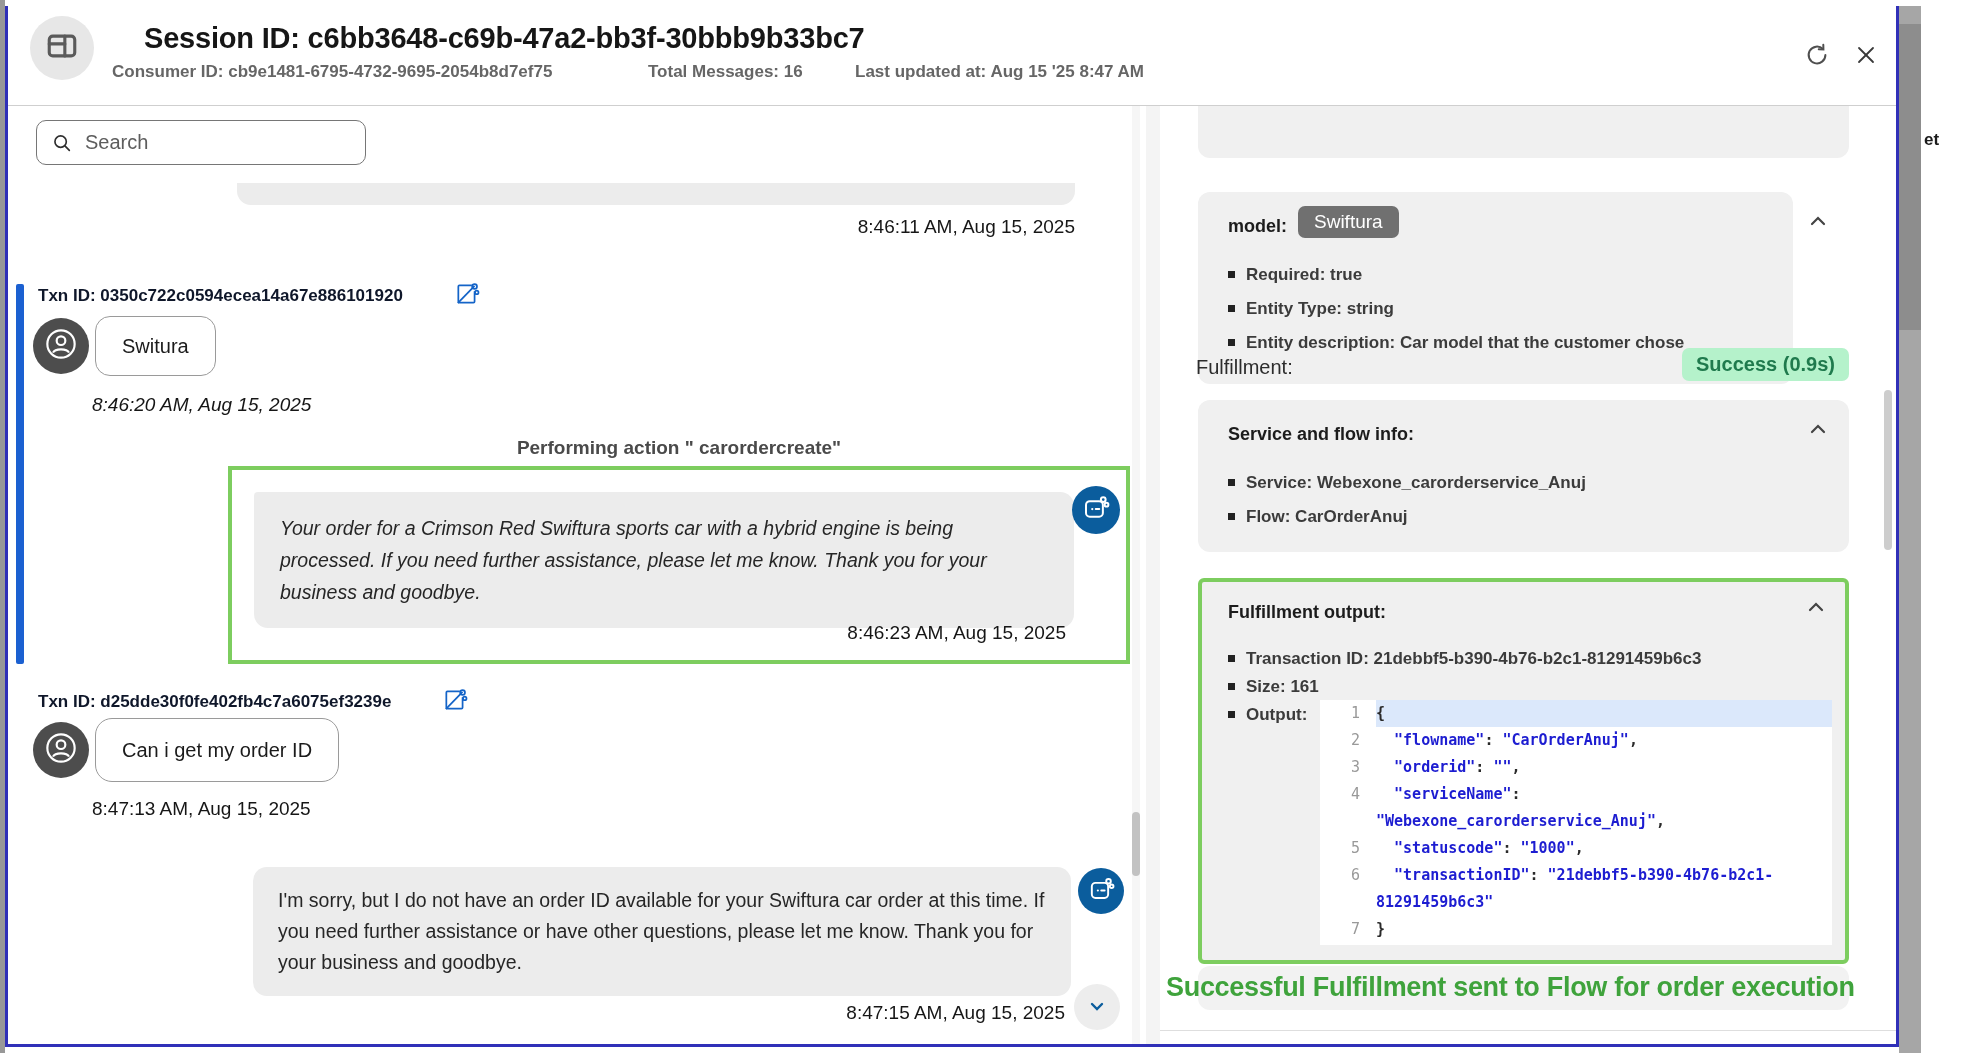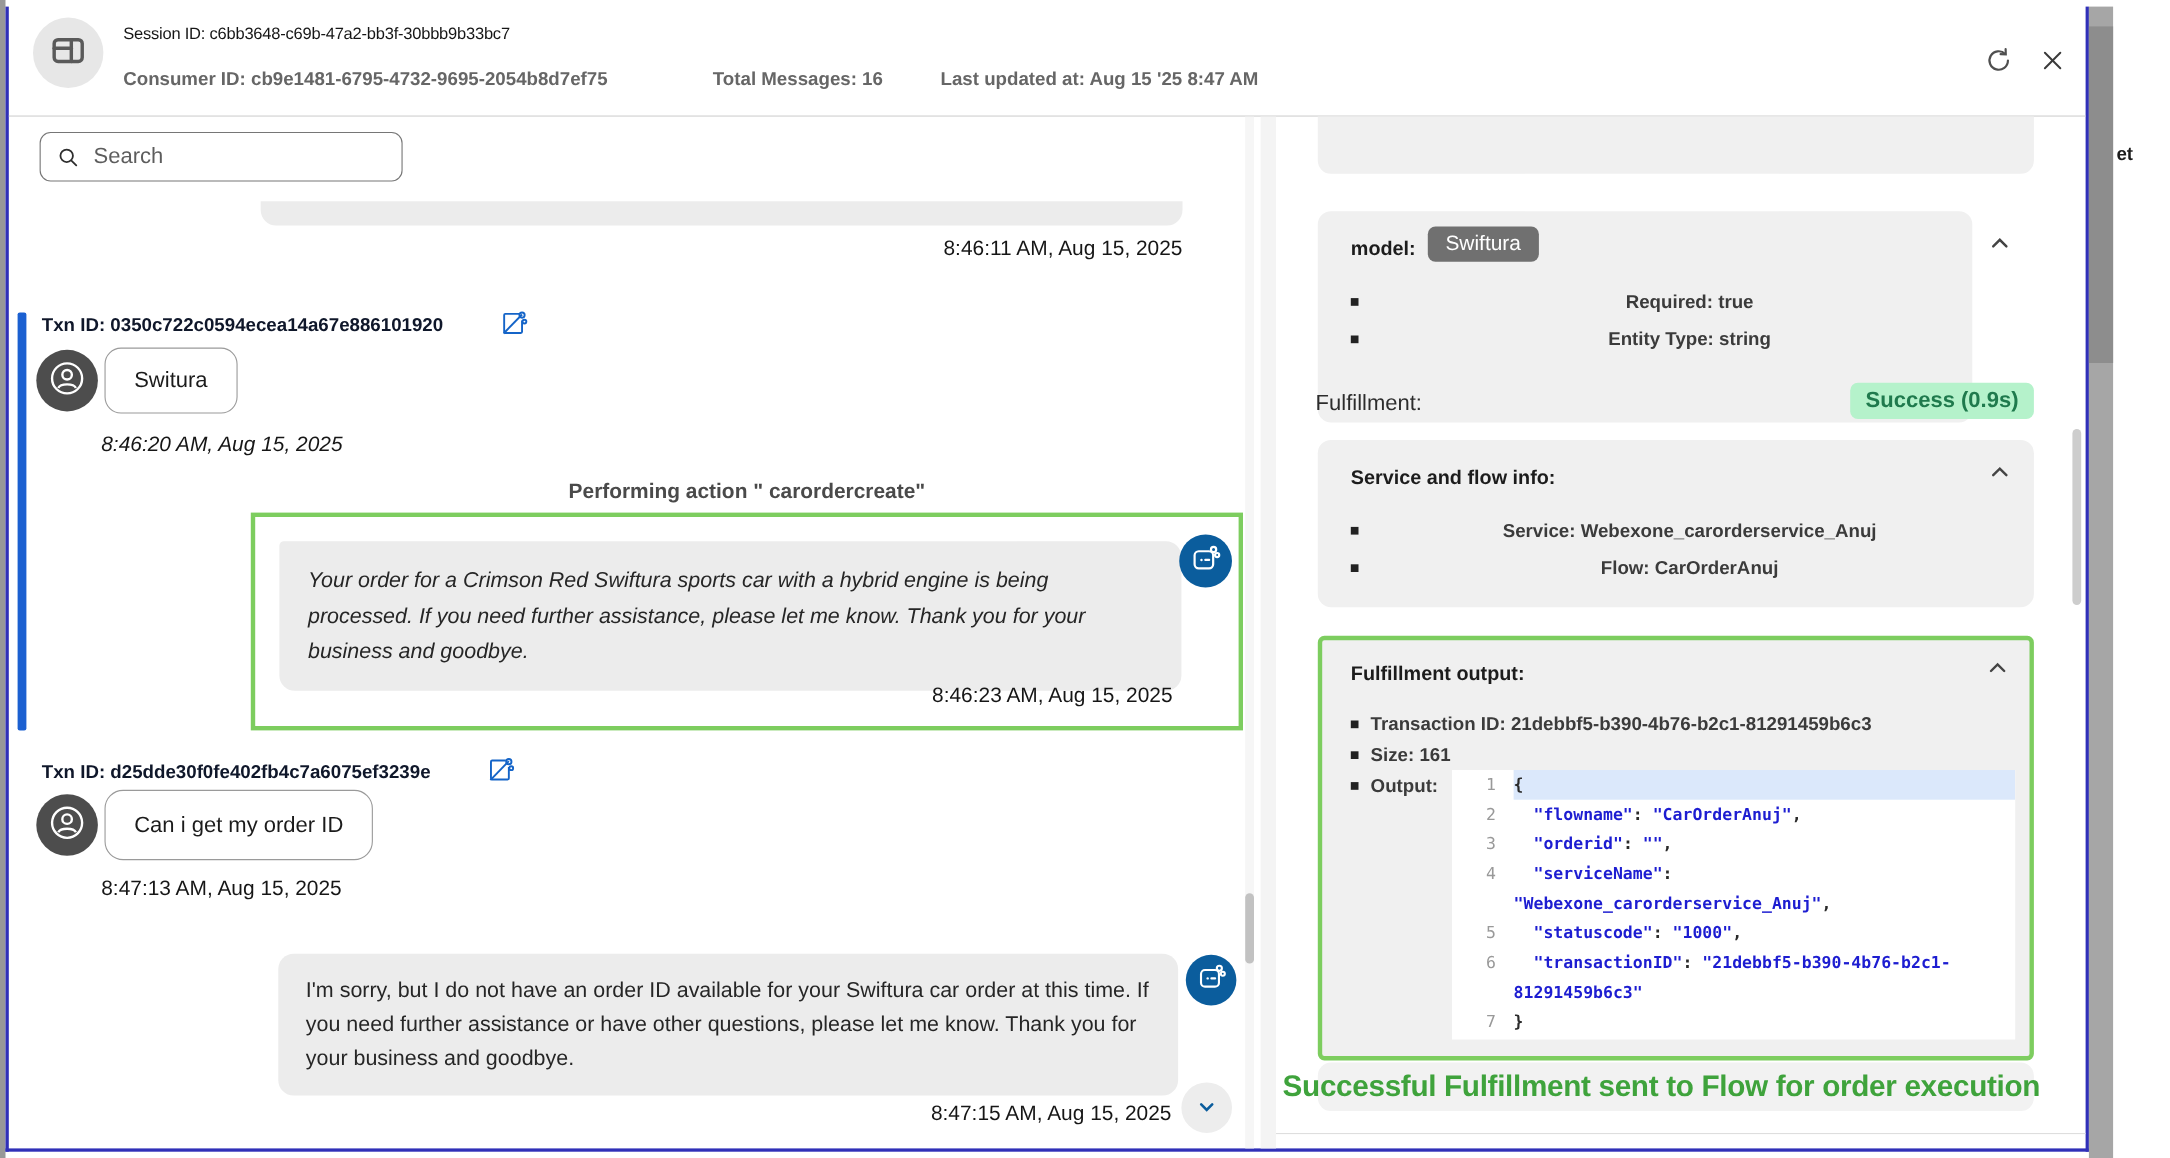--- a/index.html
+++ b/index.html
@@ -13,21 +13,21 @@
   #stage{position:relative; width:1973px; height:1053px; background:#fff; overflow:hidden;}
   .abs{position:absolute;}
 
   
   .edge-strip{background:#989898;}
   .blue-border{background:var(--modal_border_blue);}
   .hdr-divider{background:#cfcfcf;}
 
   
   .hdr-avatar{width:64px;height:64px;border-radius:50%;background:#e7e7e7;display:flex;align-items:center;justify-content:center;color:#5a5a5a;}
-  .title{font-size:15px;font-weight:400;color:#161616;letter-spacing:-0.2px;}
+  .title{font-size:29px;font-weight:700;color:#161616;letter-spacing:-0.2px;margin-left:32px;}
   .meta{font-size:17px;font-weight:700;color:#666;}
   .iconbtn{background:none;border:none;cursor:pointer;color:#4a4a4a;display:flex;align-items:center;justify-content:center;}
 
   
   .search{width:330px;height:45px;border:1.6px solid #767676;border-radius:10px;display:flex;align-items:center;padding:0 14px;background:#fff;}
   .search input{border:none;outline:none;font-size:20px;color:#333;width:100%;margin-left:12px;font-family:"Liberation Sans",sans-serif;background:transparent;}
   .search input::placeholder{color:#5d5d5d;}
 
   
   .sliver{background:#ececec;border-radius:0 0 14px 14px;}
@@ -40,21 +40,21 @@
   .greenbox{border:4px solid var(--green_border);background:#fff;}
   .botbubble{background:#ececec;border-radius:4px 14px 14px 14px;font-size:19.5px;line-height:32px;color:#262626;padding:20px 26px;}
   .boticon{border-radius:50%;background:var(--bot_blue);color:#fff;display:flex;align-items:center;justify-content:center;}
   .scrollbtn{border-radius:50%;background:#ededed;border:none;cursor:pointer;color:#0b5d9d;display:flex;align-items:center;justify-content:center;}
 
   
   .card{background:#f0f0f0;border-radius:12px;}
   .card-title{font-size:18px;font-weight:700;color:#1c1c1c;}
   .chip{display:inline-block;background:var(--chip_bg);color:#fff;font-size:19px;padding:5px 16px;border-radius:7px;}
   .chev{background:none;border:none;cursor:pointer;color:#444;}
-  ul.bullets{list-style:none;text-align:center;}
+  ul.bullets{list-style:none;}
   ul.bullets li, .bullet-row{position:relative;padding-left:20px;font-size:17px;font-weight:700;color:#3b3b3b;margin-bottom:13px;line-height:21px;}
   ul.bullets li::before, .bullet-row::before{content:"";position:absolute;left:2px;top:7px;width:7px;height:7px;background:#222;}
   .fulfill-label{font-size:20px;color:#2c2c2c;}
   .badge{background:var(--badge_bg);color:var(--badge_text);font-size:20px;padding:5px 14px;border-radius:7px;font-weight:bold;}
 
   
   .code{background:#fff;font-family:"DejaVu Sans Mono","Liberation Mono",monospace;overflow:hidden;}
   .crow{display:flex;min-height:27px;}
   .ln{width:56px;flex:0 0 56px;text-align:right;padding-right:16px;color:#999;font-size:15px;line-height:27px;font-weight:400;}
   .ctext{flex:1;white-space:pre-wrap;word-break:break-all;font-size:15px;line-height:27px;font-weight:700;}
@@ -230,20 +230,21 @@
     <button class="chev" style="position:absolute;left:608px;top:18px;">
       <span>
         <svg width="24" height="24" viewBox="0 0 24 24" fill="none" stroke="currentColor" stroke-width="2.2" stroke-linecap="round">
             <polyline points="6,14 12,8 18,14"></polyline>
           </svg>
       </span>
     </button>
     <ul class="bullets" style="position:absolute;left:28px;top:72px;width:600px;">
         <li>Required: true</li>
         <li>Entity Type: string</li>
+        <li>Entity description: Car model that the customer chose</li>
       </ul>
   </div>
 
   <div class="abs fulfill-label" style="left:1196px;top:356px;">Fulfillment:</div>
   <div class="abs badge" style="right:124px;top:348px;">Success (0.9s)</div>
 
   <div class="abs card" style="left:1198px;top:400px;width:651px;height:152px;">
     <div class="card-title" style="position:absolute;left:30px;top:24px;">Service and flow info:</div>
     <button class="chev" style="position:absolute;left:608px;top:18px;">
       <span>

